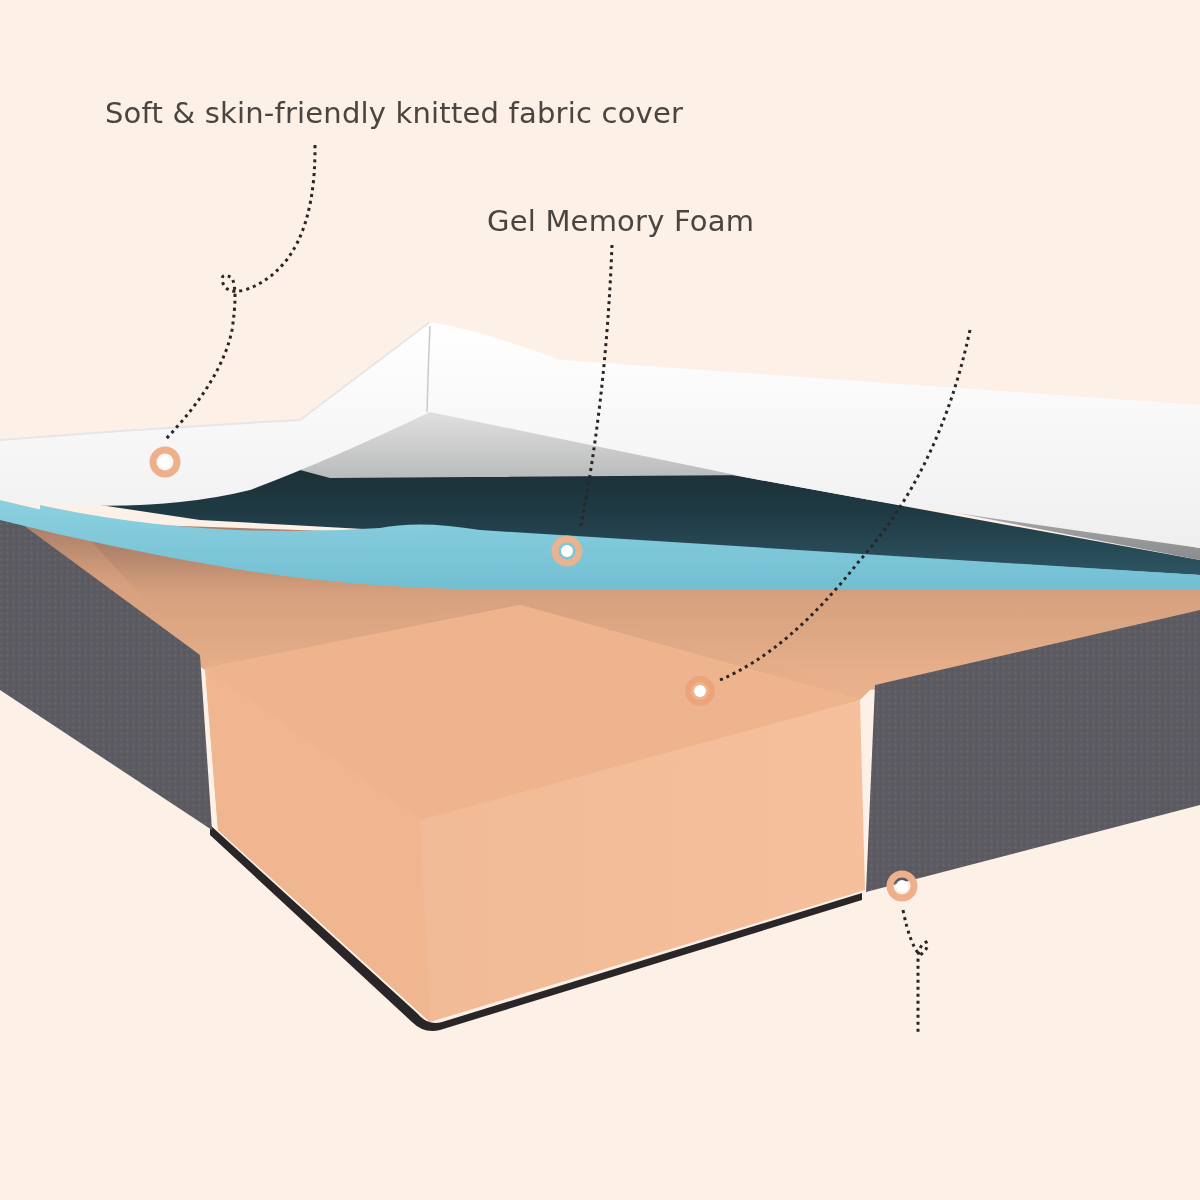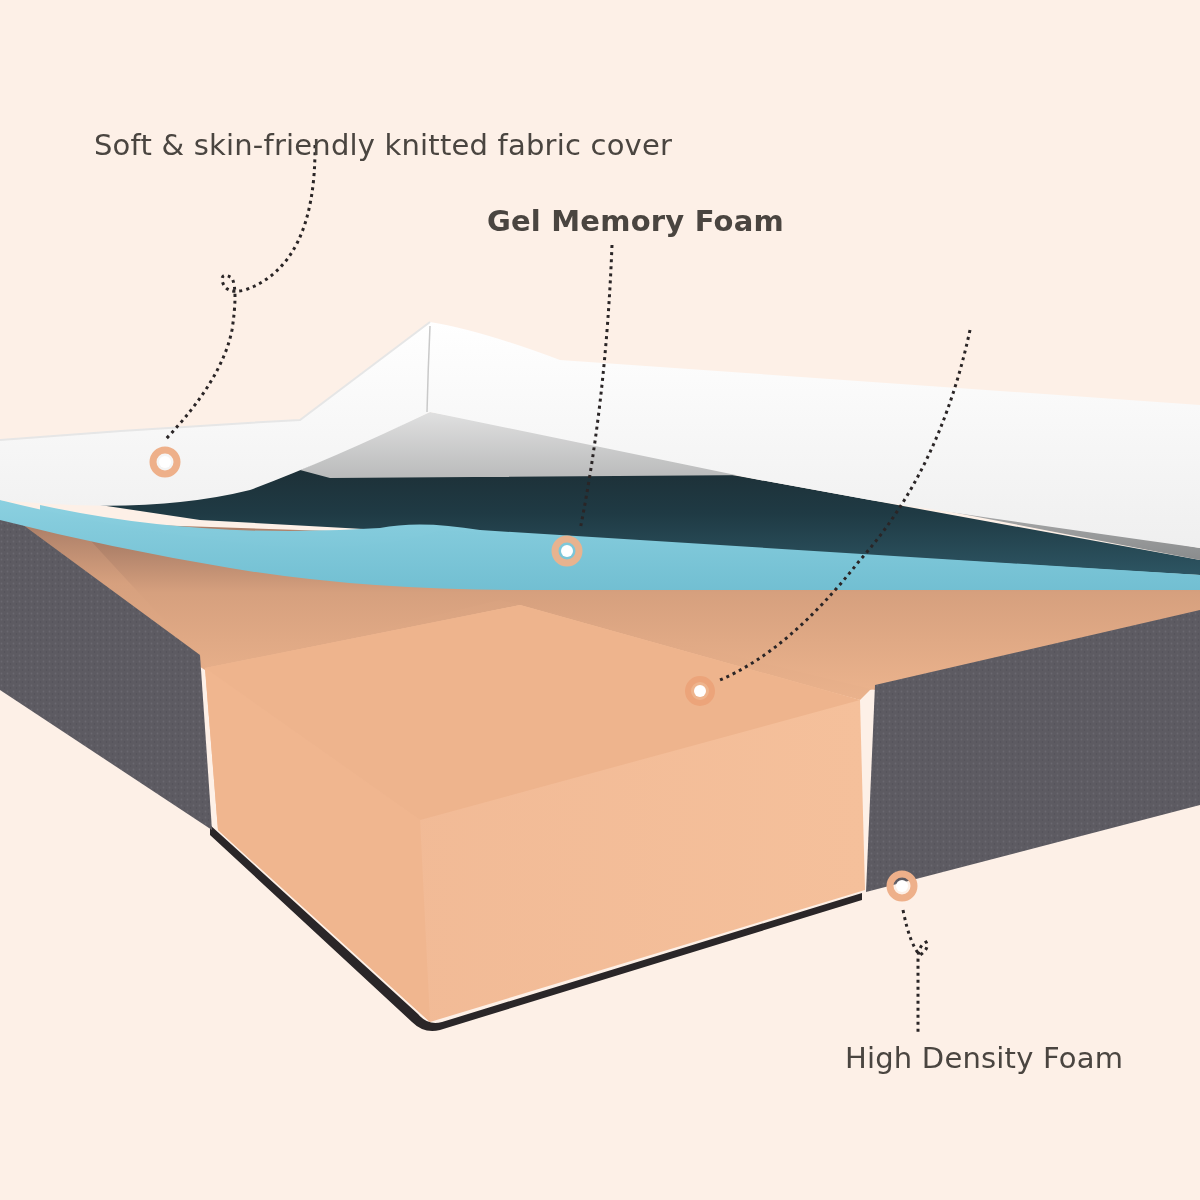--- a/index.html
+++ b/index.html
@@ -101,16 +101,15 @@
     <g>
       <circle cx="700" cy="691" r="12" fill="none" stroke="#eca47a" stroke-width="6"></circle>
       <circle cx="700" cy="691" r="6" fill="#ffffff"></circle>
     </g>
     <g>
       <circle cx="902" cy="886" r="12" fill="none" stroke="#eeb08a" stroke-width="7"></circle>
       <circle cx="902" cy="886" r="6" fill="#ffffff"></circle>
     </g>
   </svg>
 
-  <div class="label" style="left:94px; top:99px;margin-top:32px;">Soft &amp; skin-friendly knitted fabric cover</div>
-  <div class="label" style="left:487px; top:207px;font-weight:bold;">Gel Memory Foam</div>
-  <div class="label" style="left:845px; top:1044px;">High Density Foam</div>
+  <div class="label" style="left:105px; top:99px;">Soft &amp; skin-friendly knitted fabric cover</div>
+  <div class="label" style="left:487px; top:207px;">Gel Memory Foam</div>
 </div>
 
 </body></html>

